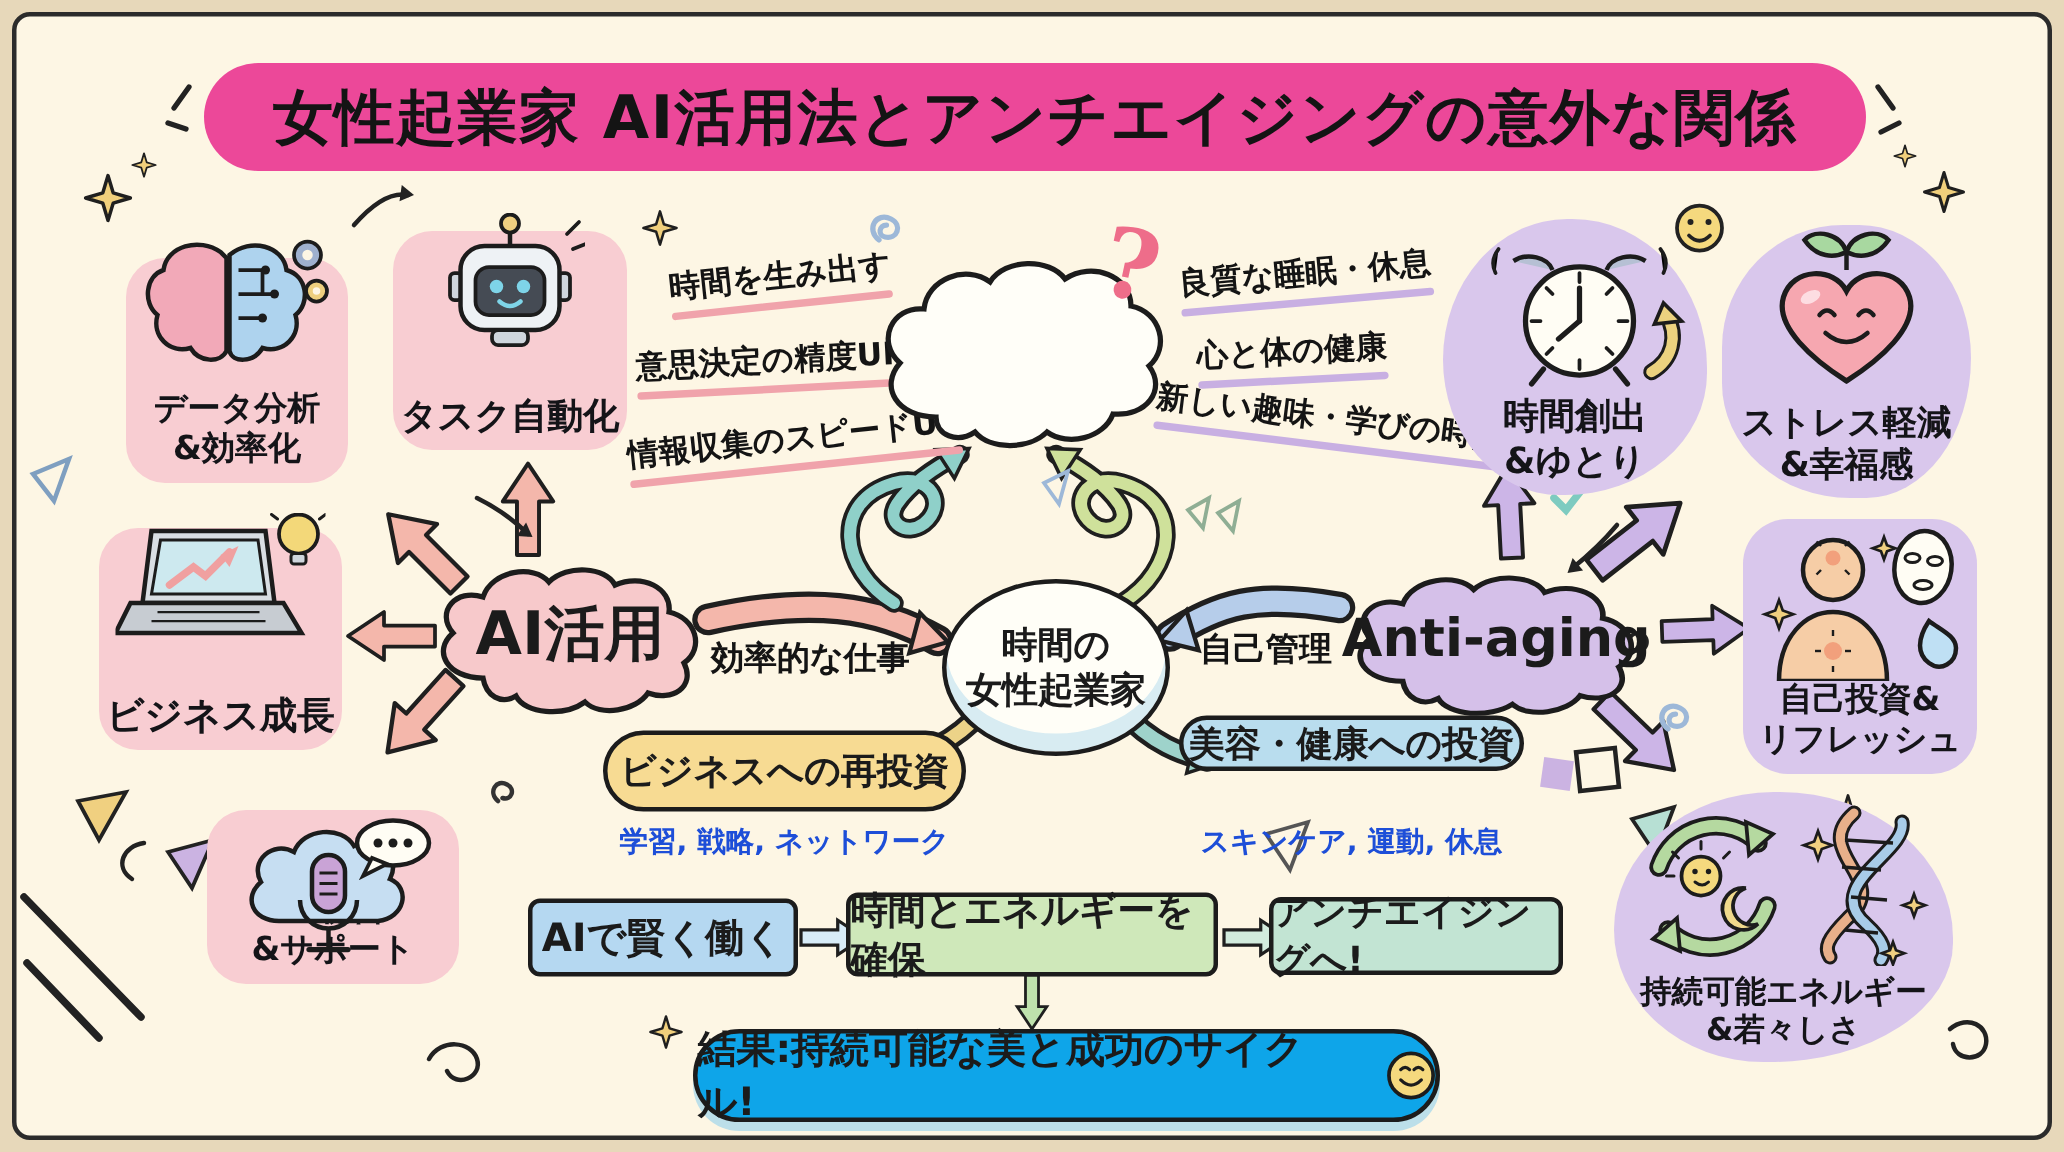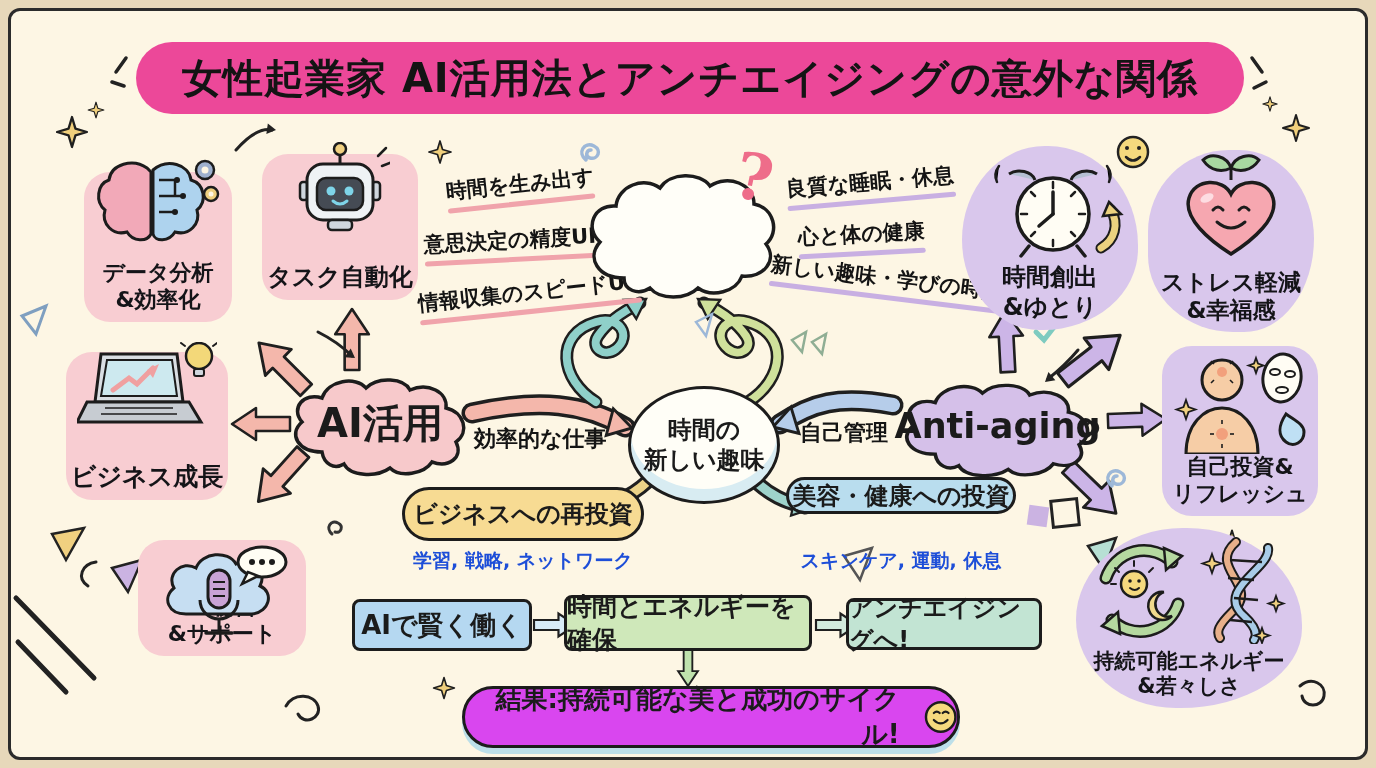--- a/index.html
+++ b/index.html
@@ -49,22 +49,22 @@
   .pill-yellow{background:#f7db93;}
   .pill-blue{background:#b9ddee;}
   .pill-detail{font-weight:bold;font-size:19px;text-align:center;color:#1d4ed8;}
   
   .ribbon{border:3px solid #1c1c1c;border-radius:8px;display:flex;align-items:center;
     justify-content:center;font-weight:bold;box-sizing:border-box;}
   .ribbon-blue{background:#b5d8f1;}
   .ribbon-green{background:#cfe8ba;}
   .ribbon-teal{background:#c2e4d3;}
   
-  .result-pill{background:#d946ef;border:3.5px solid #1c1c1c;border-radius:32px;
-    box-shadow:0 6px 0 #bcdfe9;display:flex;align-items:center;justify-content:center;gap:24px;text-align:right;}
+  .result-pill{background:#0ea5e9;border:3.5px solid #1c1c1c;border-radius:32px;
+    box-shadow:0 6px 0 #bcdfe9;display:flex;align-items:center;justify-content:center;gap:24px;}
   .result-text{font-weight:bold;font-size:26px;}
   .qmark{font-size:64px;font-weight:bold;color:#ee6d8a;transform:rotate(12deg);
     font-family:"DejaVu Serif","Liberation Serif",serif;}
 </style>
 </head>
 <body>
 
 <div class="frame"></div>
 
 <svg class="overlay" viewBox="0 0 1376 768">
@@ -311,21 +311,21 @@
 
 <div class="node cloud-wrap" style="left:890px;top:374px;width:215px;height:105px;">
   <svg class="cloud-svg" viewBox="0 0 200 110" preserveAspectRatio="none">
     <path d="M42,84 C18,84 8,66 22,54 C10,40 24,24 42,30 C48,12 76,8 86,20 C98,8 124,10 130,22 C148,14 168,24 166,40 C184,44 190,64 176,74 C184,90 168,100 152,94 C144,106 120,110 110,100 C96,110 70,108 64,96 C54,102 44,96 42,84 Z" fill="#d5c0e9" stroke="#1c1c1c" stroke-width="3.5"></path>
   </svg>
   <div class="cloud-label" style="font-size:35px;">Anti-aging</div>
 </div>
 
 <div class="node hub" style="left:628px;top:386px;width:146px;height:112px;">
   <div class="hub-label pre">時間の
-新しい趣味</div>
+女性起業家</div>
 </div>
 
 <div class="node arrow-label" style="left:474px;top:424px;">効率的な仕事</div>
 <div class="node arrow-label" style="left:800px;top:418px;">自己管理</div>
 
 <div class="node card card-purple blob1" style="left:962px;top:146px;width:176px;height:184px;">
   <svg class="icon" style="top:6px;width:150px;height:112px;" viewBox="0 0 150 112">
     <path d="M34,22 a16,12 0 0 1 26,6" fill="#b6c0d4" stroke="#1c1c1c" stroke-width="3"></path>
     <path d="M96,28 a16,12 0 0 1 26,-6" fill="#b6c0d4" stroke="#1c1c1c" stroke-width="3"></path>
     <g stroke="#1c1c1c" stroke-width="2.5" stroke-linecap="round">

